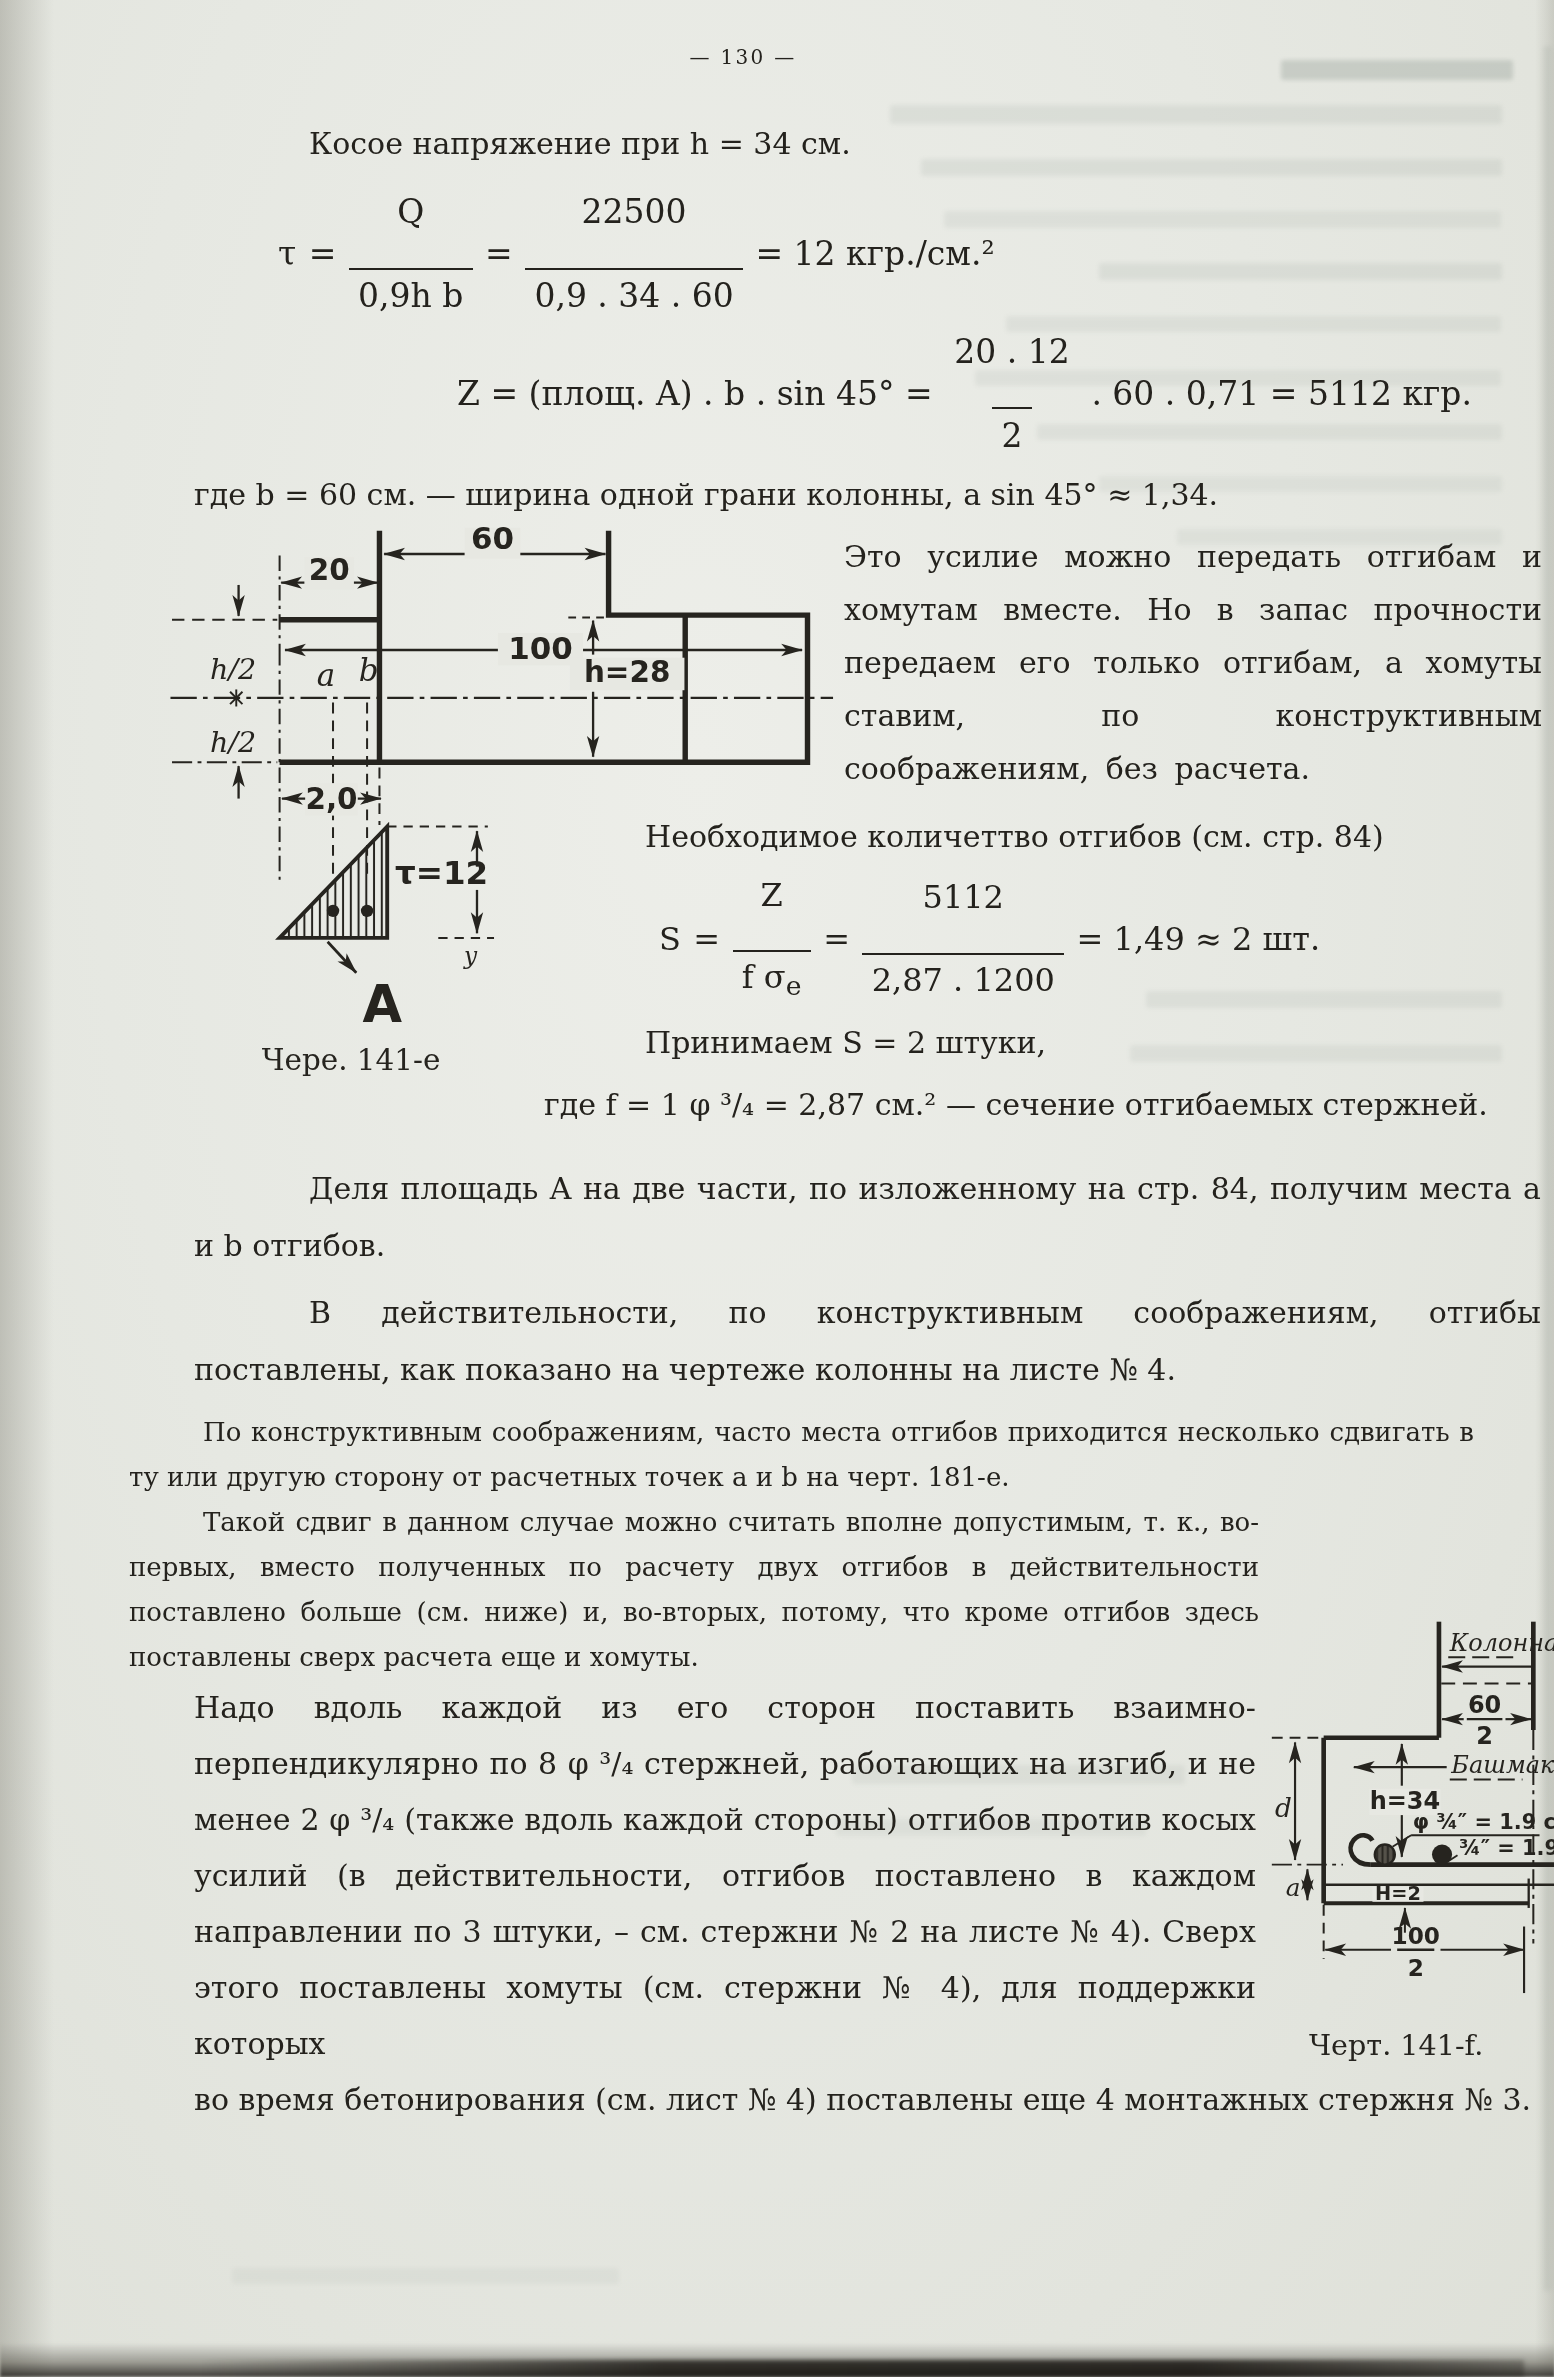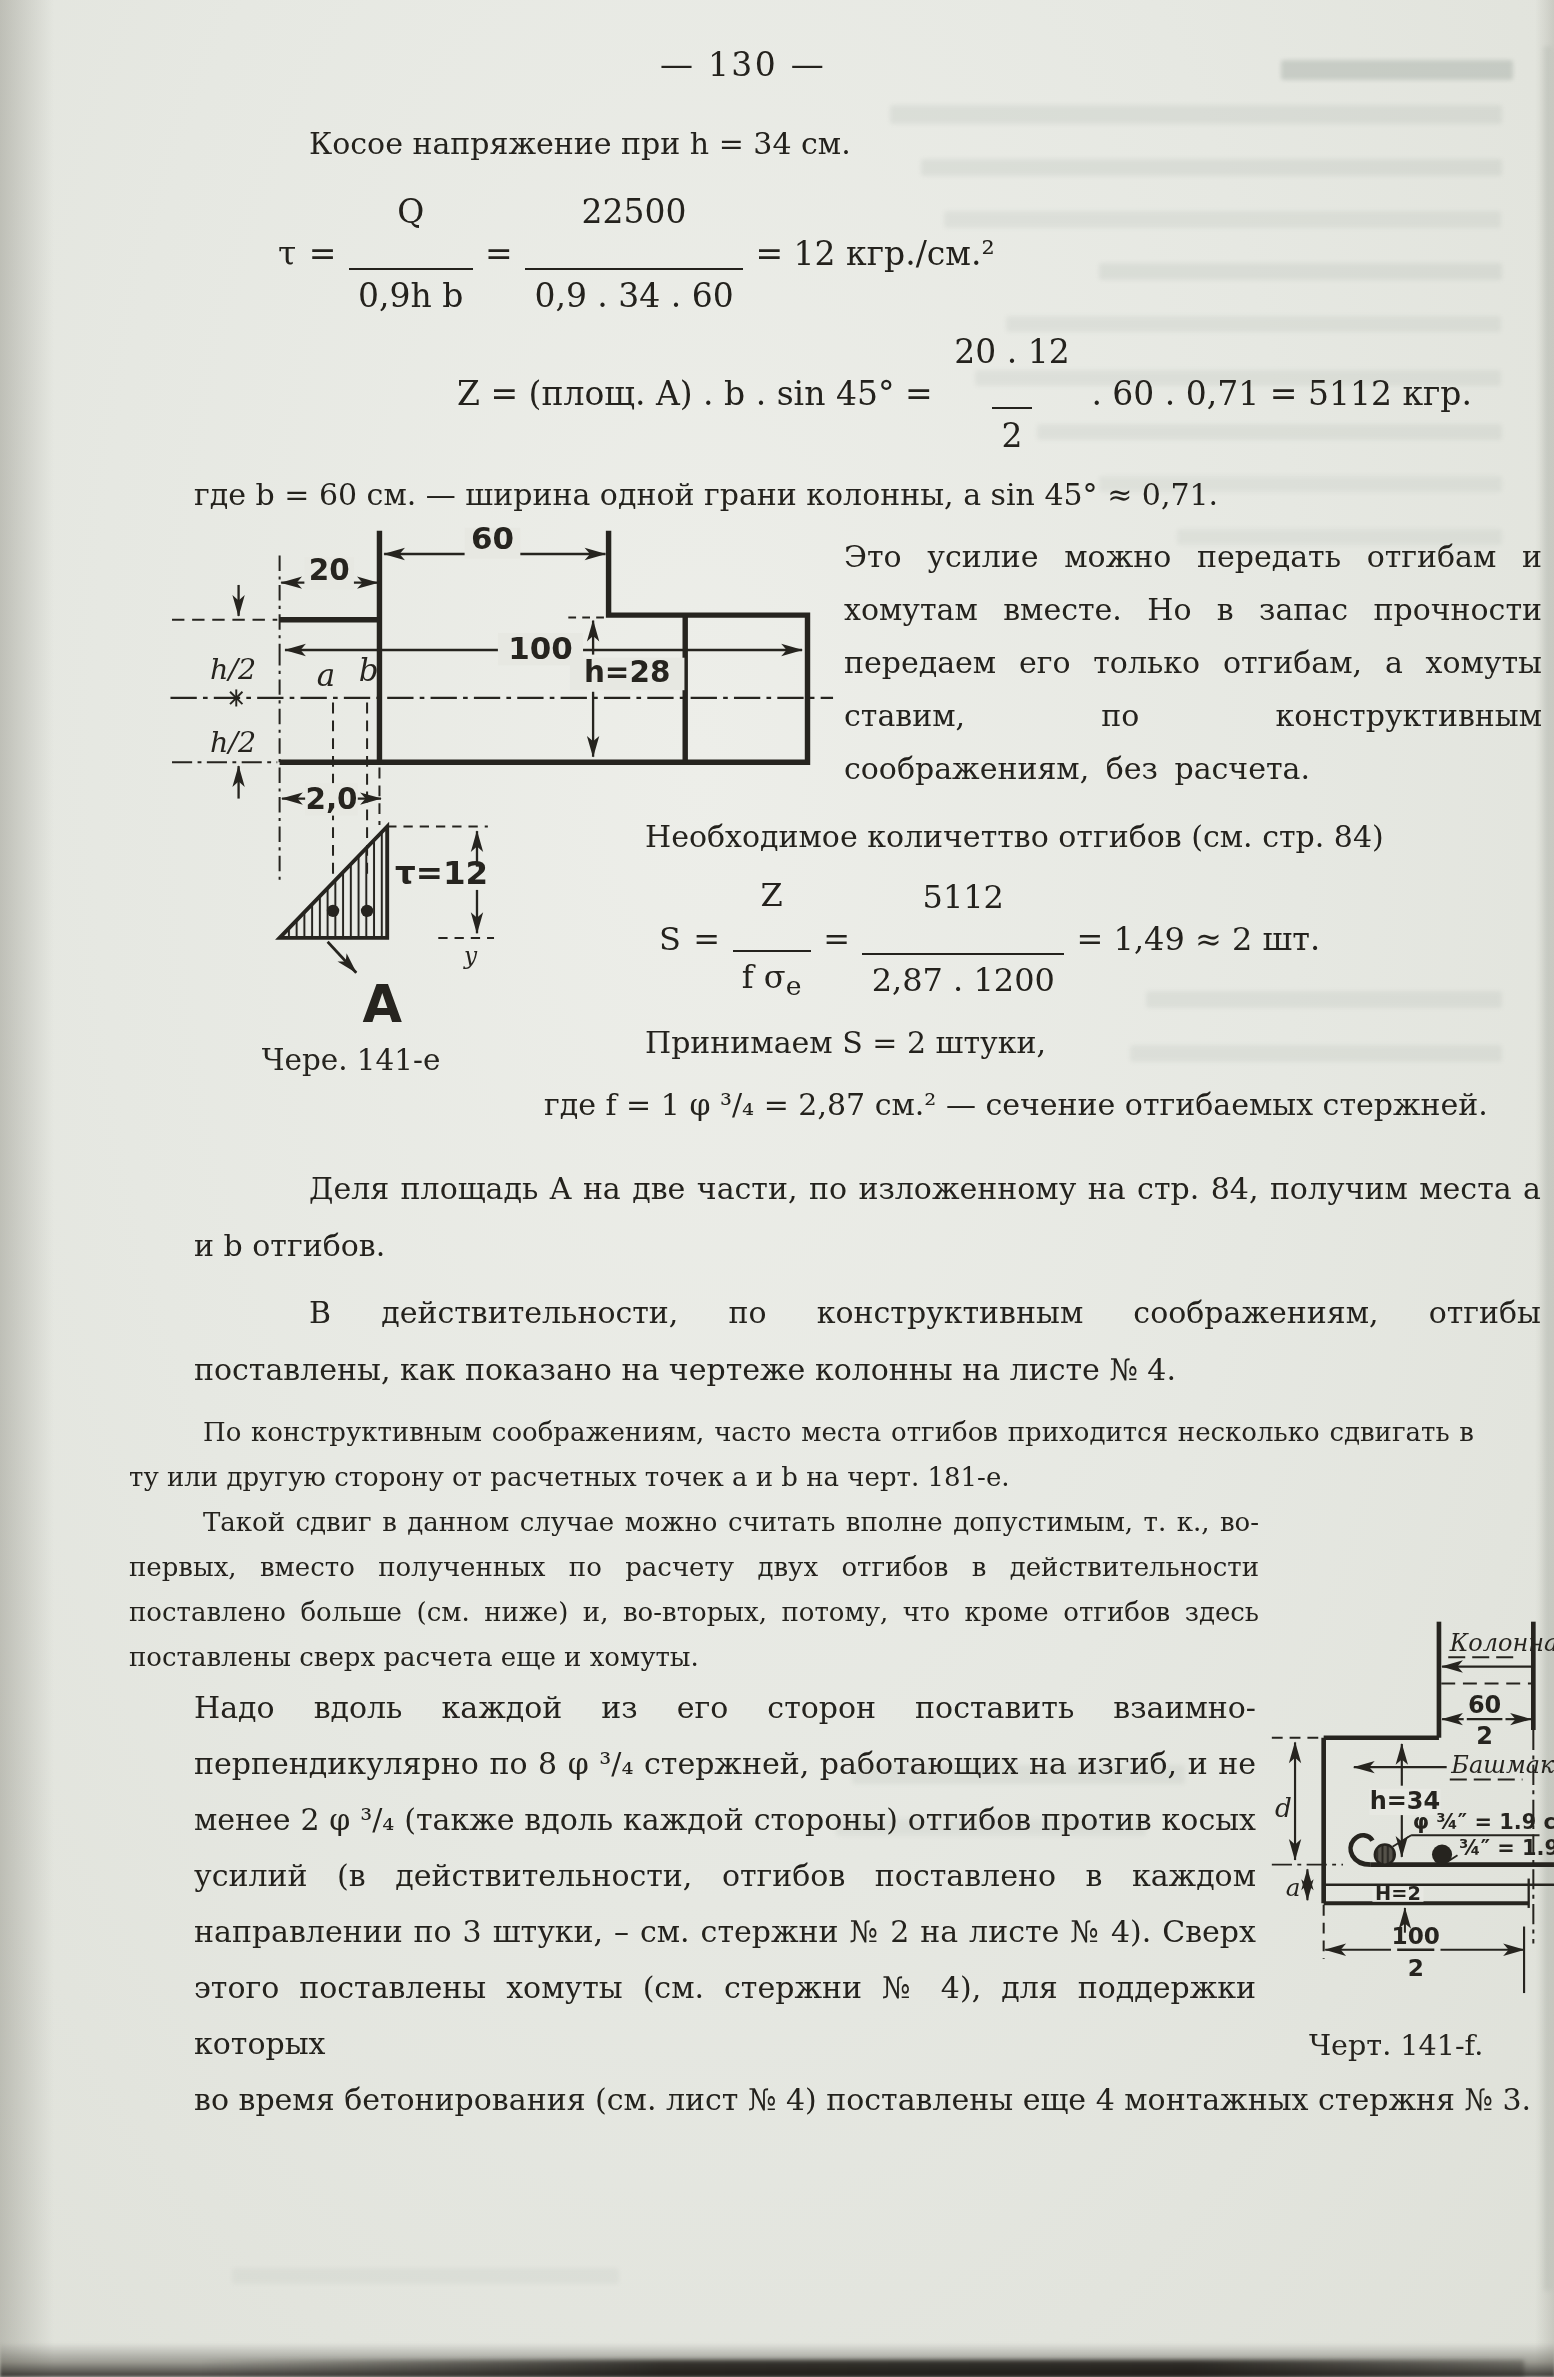--- a/index.html
+++ b/index.html
@@ -16,21 +16,21 @@
     background:linear-gradient(to right, rgba(110,108,96,.32), rgba(110,108,96,0));}
   .edge-right{position:absolute;right:0;top:0;bottom:0;width:20px;
     background:linear-gradient(to left, rgba(110,108,96,.22), rgba(110,108,96,0));}
   .band{position:absolute;left:0;right:0;bottom:0;height:34px;filter:blur(1.5px);
     background:linear-gradient(to bottom, rgba(60,56,46,0), rgba(60,56,46,.40) 55%, rgba(26,24,20,.82));}
   .band2{position:absolute;left:201px;right:31px;bottom:0;height:17px;filter:blur(2.3px);
     background:linear-gradient(to right, rgba(20,18,14,.0), rgba(20,18,14,.75) 35%, rgba(20,18,14,.8) 75%, rgba(20,18,14,.3));}
   .ghost{position:absolute;background:#7e8a82;filter:blur(2.3px);border-radius:3.1px;}
 
   .pageno{position:absolute;top:45px;left:0;width:1486px;text-align:center;
-    font-size:33px;letter-spacing:2.3px;}
+    font-size:20px;letter-spacing:2.3px;}
 
   .content{position:absolute;left:194px;top:0;width:1347px;}
   .content p{margin:0;font-size:30px;line-height:57px;text-align:justify;}
   .indent{text-indent:115px;}
   .intro{margin-top:115px !important;text-align:left;}
 
   .formula{display:flex;align-items:center;gap:12.4px;font-size:33px;width:fit-content;white-space:nowrap;}
   .frac{display:inline-flex;flex-direction:column;align-items:center;}
   .frac .num{padding:0 9.3px 4.6px;}
   .frac .den{border-top:2.3px solid #24221d;padding:6.2px 9.3px 0;margin-top:32px;}
@@ -113,21 +113,21 @@
 
     <div class="formula f2">
       <span>Z = (площ. A) . b . sin 45° =</span>
       <span class="frac">
         <span class="num">20 . 12</span>
         <span class="den">2</span>
       </span>
       <span>. 60 . 0,71 = 5112 кгр.</span>
     </div>
 
-    <p class="gdeb">где b = 60 см. — ширина одной грани колонны, а sin 45° ≈ 0,71.</p>
+    <p class="gdeb">где b = 60 см. — ширина одной грани колонны, а sin 45° ≈ 1,34.</p>
 
     <div class="fige">
       <svg width="805" height="604" viewBox="0 0 1040 780">
         <defs>
           <marker id="ar" markerUnits="userSpaceOnUse" markerWidth="30" markerHeight="18" refX="28" refY="9" orient="auto-start-reverse">
             <path d="M1,1 L29,9 L1,17 L8,9 Z" fill="#26241f"></path>
           </marker>
           <pattern id="hv" width="10" height="12" patternUnits="userSpaceOnUse">
             <line x1="5" y1="0" x2="5" y2="12" stroke="#26241f" stroke-width="2.6"></line>
           </pattern>

